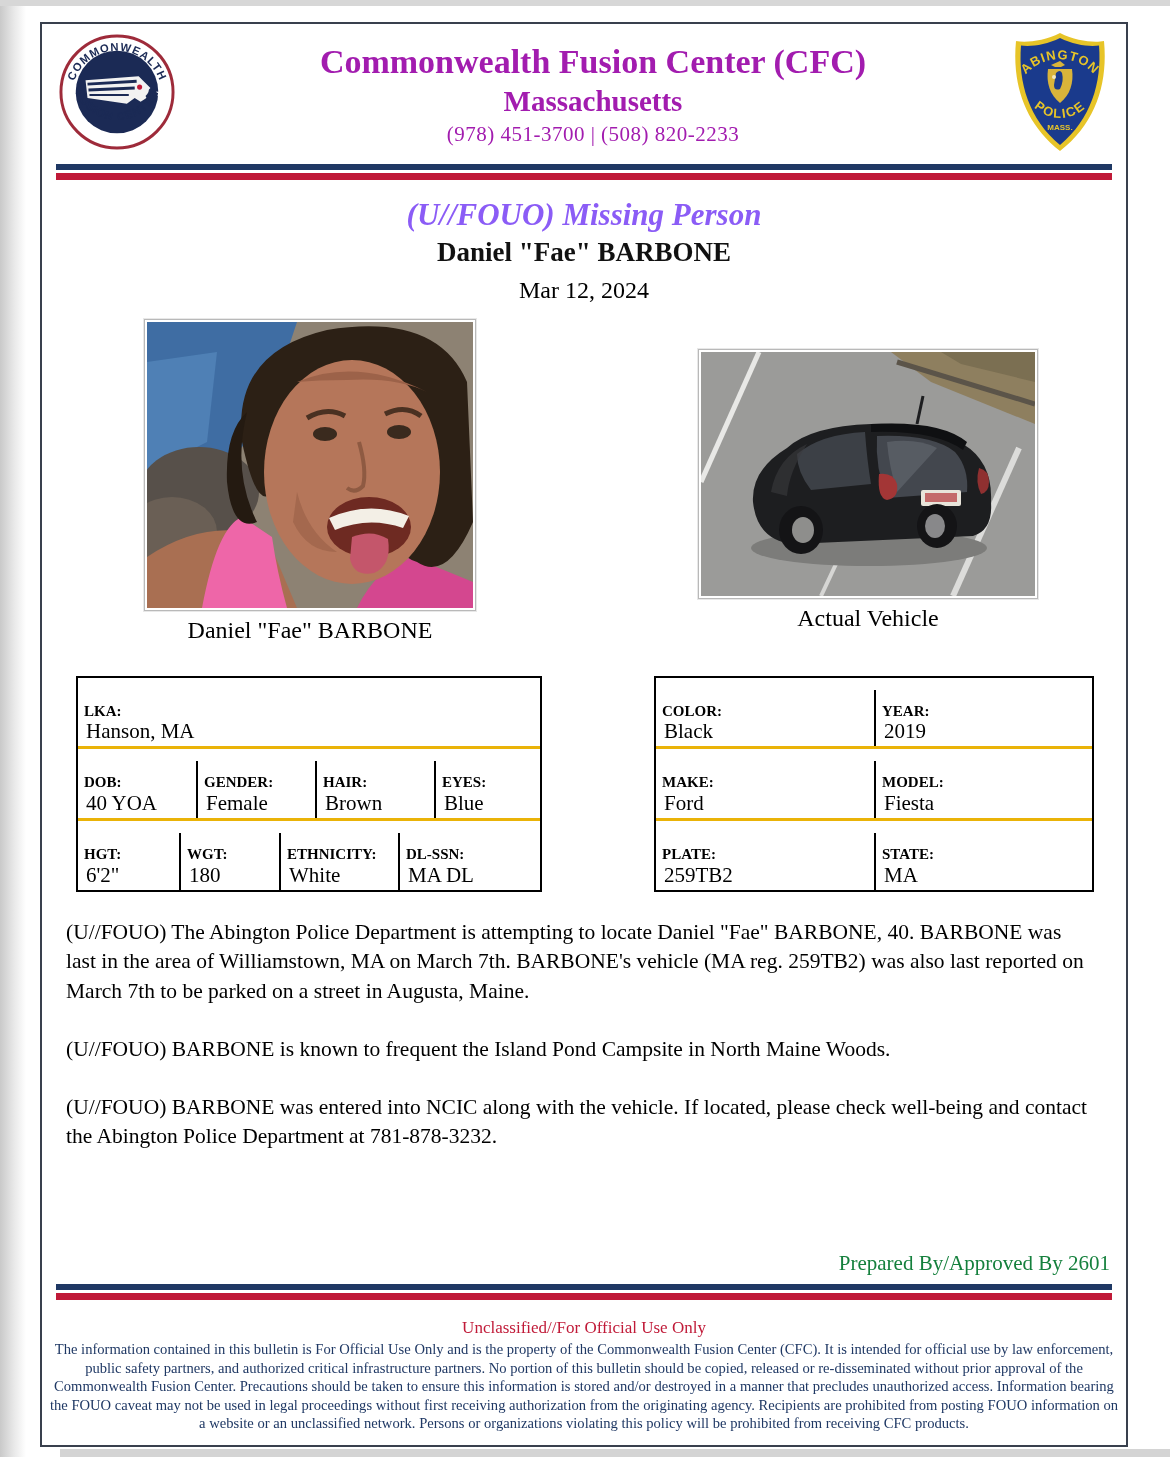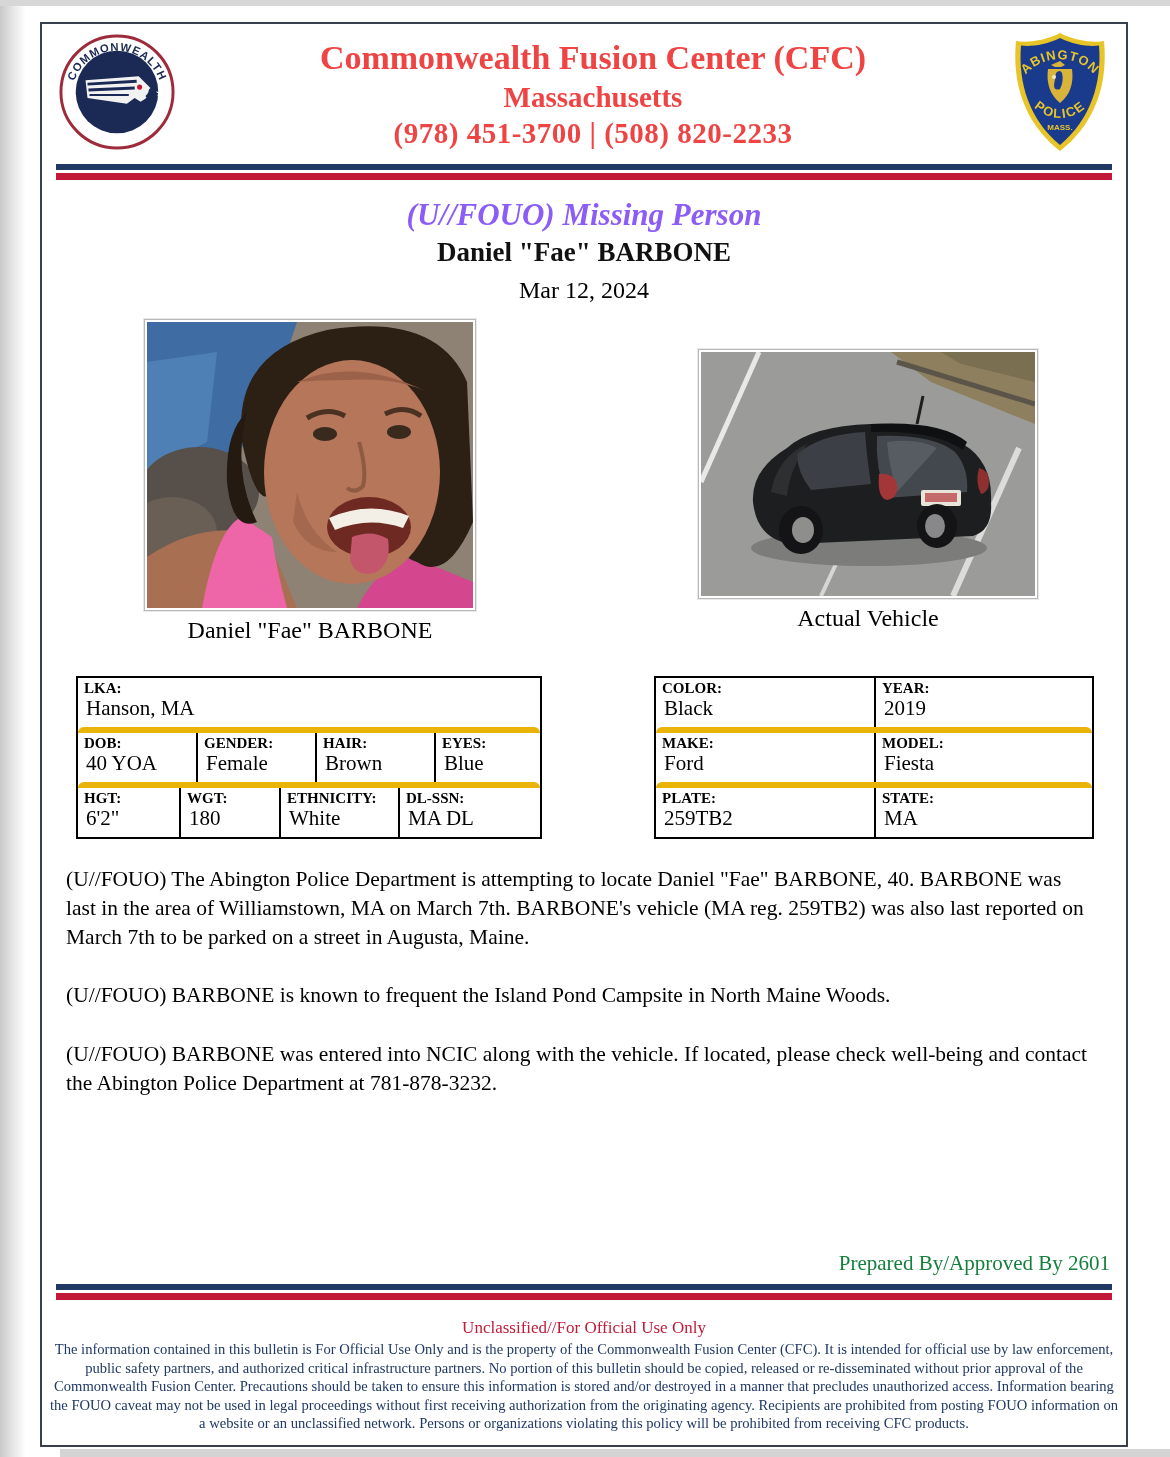--- a/index.html
+++ b/index.html
@@ -13,24 +13,24 @@
   .scan-top{position:absolute;left:0;top:0;width:1170px;height:6px;background:#d7d7d7;}
   .scan-bottom{position:absolute;left:60px;bottom:0;width:1110px;height:8px;background:#d4d4d4;}
 
   .sheet{
     position:absolute;left:40px;top:22px;width:1088px;height:1425px;
     border:2px solid #39404d;background:#fff;box-sizing:border-box;
   }
 
   
   .header{display:flex;align-items:center;height:132px;padding:4px 16px 0 16px;}
-  .header-center{flex:1;text-align:center;color:#ef4444;}
+  .header-center{flex:1;text-align:center;color:#a21caf;}
   .org-name{font-size:34px;font-weight:bold;line-height:1.15;}
   .org-region{font-size:29px;font-weight:bold;line-height:1.15;margin-top:4px;}
-  .phones{font-size:29px;font-weight:bold;line-height:1.1;margin-top:4px;letter-spacing:.5px;}
+  .phones{font-size:21px;font-weight:normal;line-height:1.1;margin-top:4px;letter-spacing:.5px;}
 
   .rules{margin:4px 14px 0 14px;}
   .rule-navy{height:6px;background:#1f3864;}
   .rule-red{height:7px;background:#c01a38;margin-top:3px;}
 
   
   .title-block{text-align:center;margin-top:18px;}
   .classification-title{color:#8b5cf6;font-size:31px;font-weight:bold;line-height:1.1;font-style:italic;}
   .subject-name{color:#111;font-size:27px;font-weight:bold;line-height:1.25;margin-top:4px;}
   .subject-date{font-size:24px;line-height:1.2;margin-top:6px;}
@@ -41,22 +41,22 @@
   .figure{text-align:center;}
   .figure-right{margin-top:30px;}
   .photo-frame{border:1px solid #b9b9b9;background:#fff;padding:2px;box-shadow:0 0 0 1px #e8e8e8;}
   .photo-frame svg{display:block;}
   .caption{font-size:24px;margin-top:6px;}
 
   
   .tables-row{display:flex;justify-content:space-between;padding:32px 32px 0 34px;}
   .info-table{border:2px solid #000;box-sizing:border-box;}
   .t-row{display:flex;}
-  .t-row + .t-row{border-top:6px solid #eab308;border-radius:6px;}
-  .t-cell{box-sizing:border-box;padding:1px 6px 3px 6px;min-height:49px;}
+  .t-row + .t-row{border-top:3px solid #eab308;}
+  .t-cell{box-sizing:border-box;padding:12px 6px 3px 6px;min-height:49px;margin-top:12px;}
   .t-cell + .t-cell{border-left:2px solid #000;}
   .t-label{font-size:15px;font-weight:bold;line-height:1.25;}
   .t-value{font-size:21px;line-height:1.1;padding-left:2px;}
 
   .person-table{width:466px;}
   .vehicle-table{width:440px;}
   .vehicle-table .t-cell{width:50%;}
 
   
   .paragraphs{padding:26px 36px 0 24px;font-size:21.5px;line-height:1.36;}

